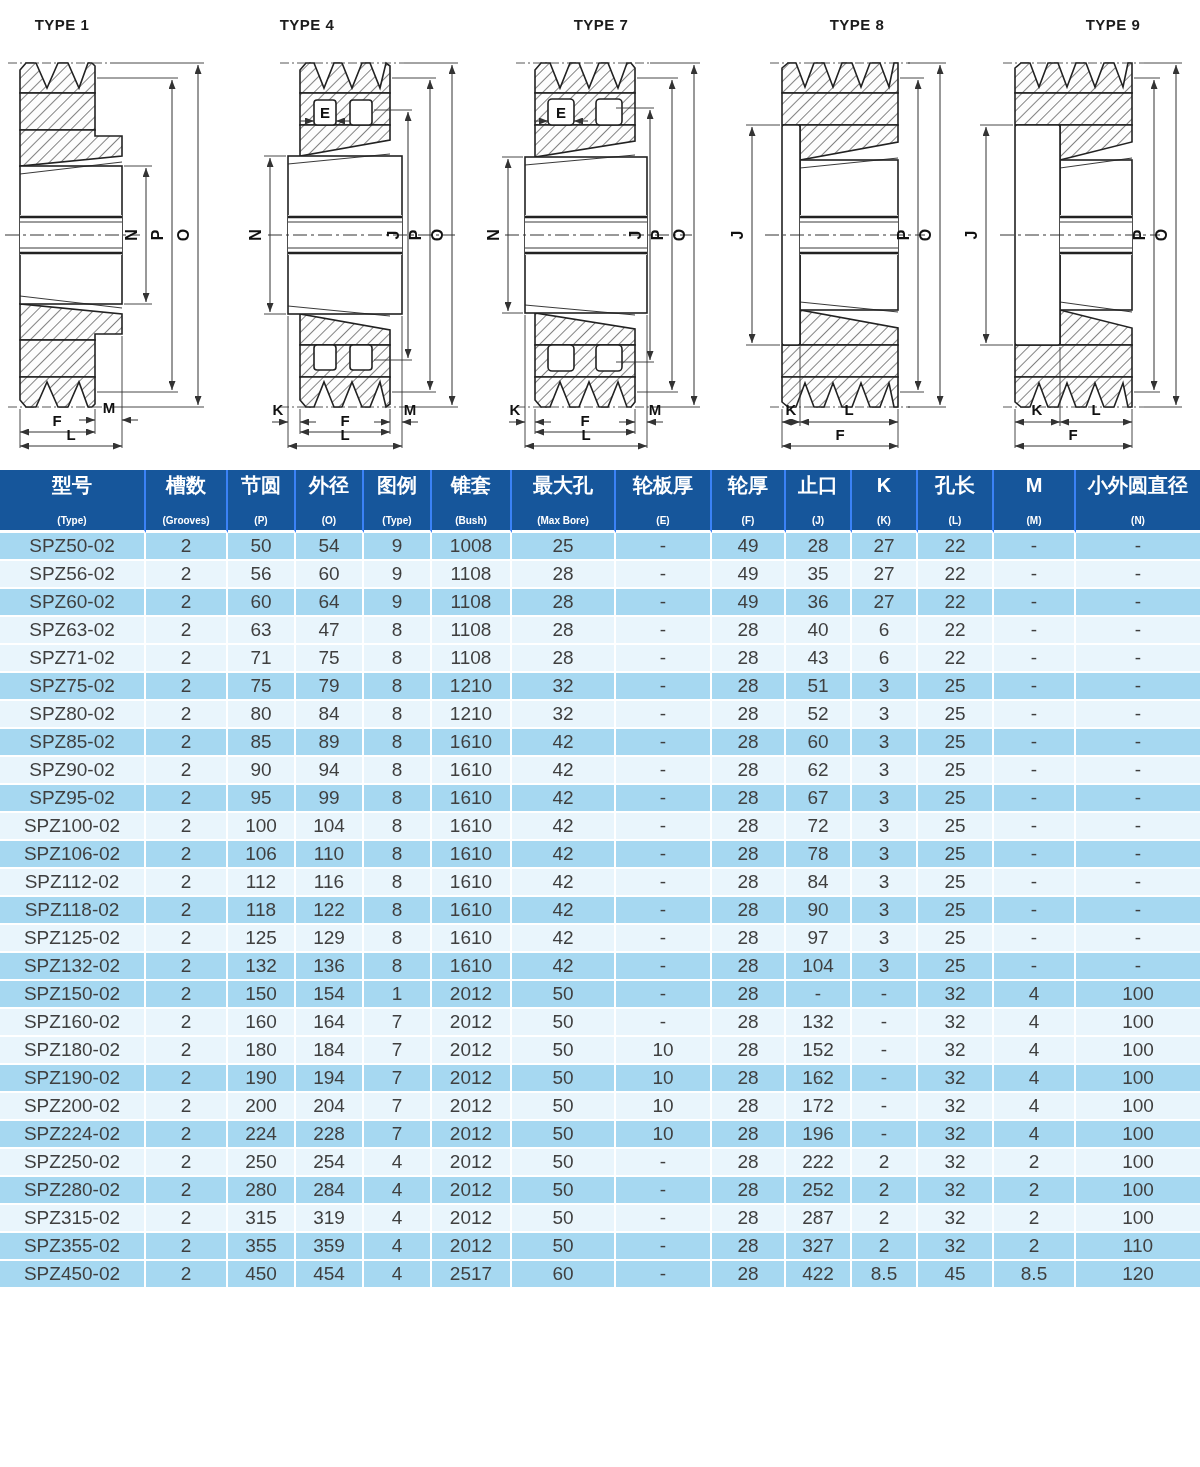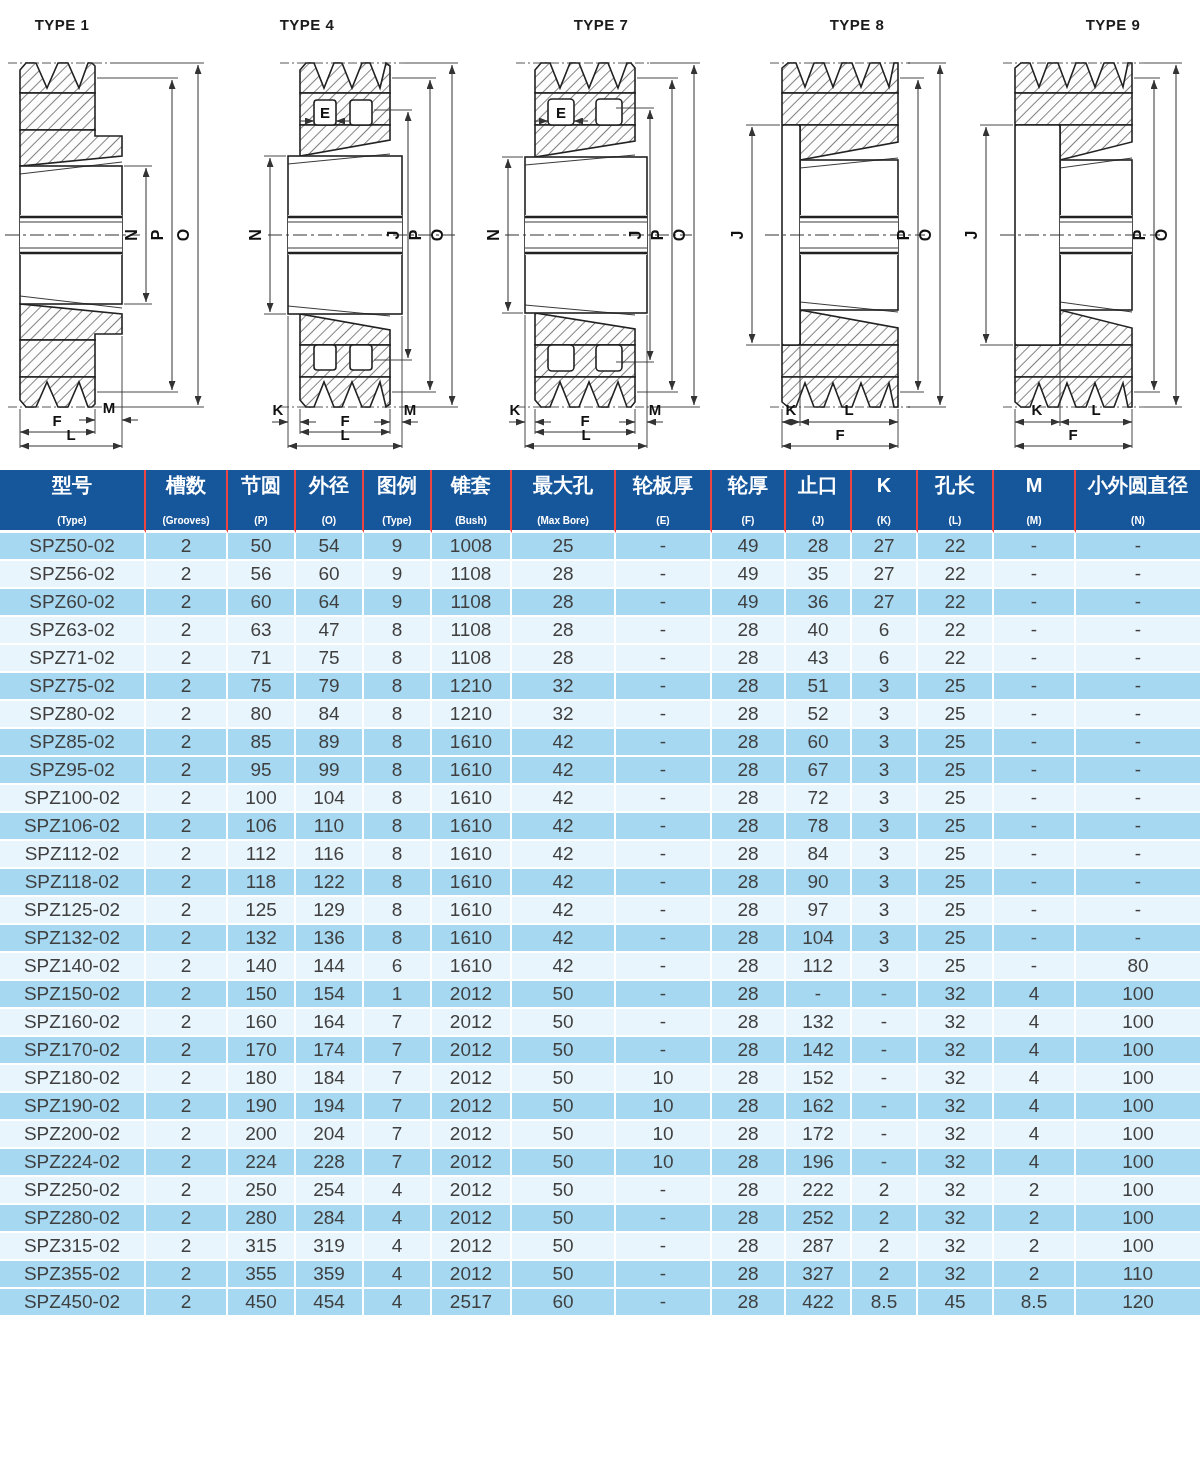--- a/index.html
+++ b/index.html
@@ -21,21 +21,21 @@
   .bore{stroke:#222;stroke-width:2.6;}
   .dim{stroke:#333;stroke-width:1;fill:none;}
   .ext{stroke:#333;stroke-width:0.9;}
   .cl{stroke:#333;stroke-width:1;stroke-dasharray:14 4 3 4;fill:none;}
   .tip{stroke:#444;stroke-width:0.9;stroke-dasharray:9 3 2 3;}
   .dl{font:700 16px "Liberation Sans",sans-serif;fill:#111;text-anchor:middle;}
   .ds{font:700 15px "Liberation Sans",sans-serif;fill:#111;text-anchor:middle;}
   
   table{width:1200px;table-layout:fixed;border-collapse:separate;border-spacing:0;}
   th{background:var(--header-bg);color:var(--header-text);height:63px;
-     border-right:2px solid #ef4444;border-bottom:3px solid #fff;vertical-align:middle;}
+     border-right:2px solid #3b82f6;border-bottom:3px solid #fff;vertical-align:middle;}
   th:last-child,td:last-child{border-right:none;}
   th .zh{font-size:20px;font-weight:600;line-height:26px;}
   th .en{font-size:10px;font-weight:700;line-height:16px;margin-top:15px;}
   td{height:28px;border-right:2px solid #fff;border-bottom:2px solid #fff;
      text-align:center;vertical-align:middle;font-size:19px;color:var(--cell-text);}
   tr.alt td{background:var(--row-alt);}
   tr.base td{background:var(--row-base);}
 </style>
 </head>
 <body>
@@ -576,20 +576,36 @@
         <td>1610</td>
         <td>42</td>
         <td>-</td>
         <td>28</td>
         <td>60</td>
         <td>3</td>
         <td>25</td>
         <td>-</td>
         <td>-</td>
       </tr>
+      <tr class="base">
+        <td>SPZ90-02</td>
+        <td>2</td>
+        <td>90</td>
+        <td>94</td>
+        <td>8</td>
+        <td>1610</td>
+        <td>42</td>
+        <td>-</td>
+        <td>28</td>
+        <td>62</td>
+        <td>3</td>
+        <td>25</td>
+        <td>-</td>
+        <td>-</td>
+      </tr>
       <tr class="alt">
         <td>SPZ95-02</td>
         <td>2</td>
         <td>95</td>
         <td>99</td>
         <td>8</td>
         <td>1610</td>
         <td>42</td>
         <td>-</td>
         <td>28</td>
@@ -687,36 +703,20 @@
         <td>8</td>
         <td>1610</td>
         <td>42</td>
         <td>-</td>
         <td>28</td>
         <td>104</td>
         <td>3</td>
         <td>25</td>
         <td>-</td>
         <td>-</td>
-      </tr>
-      <tr class="base">
-        <td>SPZ140-02</td>
-        <td>2</td>
-        <td>140</td>
-        <td>144</td>
-        <td>6</td>
-        <td>1610</td>
-        <td>42</td>
-        <td>-</td>
-        <td>28</td>
-        <td>112</td>
-        <td>3</td>
-        <td>25</td>
-        <td>-</td>
-        <td>80</td>
       </tr>
       <tr class="alt">
         <td>SPZ150-02</td>
         <td>2</td>
         <td>150</td>
         <td>154</td>
         <td>1</td>
         <td>2012</td>
         <td>50</td>
         <td>-</td>
@@ -731,36 +731,20 @@
         <td>SPZ160-02</td>
         <td>2</td>
         <td>160</td>
         <td>164</td>
         <td>7</td>
         <td>2012</td>
         <td>50</td>
         <td>-</td>
         <td>28</td>
         <td>132</td>
-        <td>-</td>
-        <td>32</td>
-        <td>4</td>
-        <td>100</td>
-      </tr>
-      <tr class="alt">
-        <td>SPZ170-02</td>
-        <td>2</td>
-        <td>170</td>
-        <td>174</td>
-        <td>7</td>
-        <td>2012</td>
-        <td>50</td>
-        <td>-</td>
-        <td>28</td>
-        <td>142</td>
         <td>-</td>
         <td>32</td>
         <td>4</td>
         <td>100</td>
       </tr>
       <tr class="base">
         <td>SPZ180-02</td>
         <td>2</td>
         <td>180</td>
         <td>184</td>

